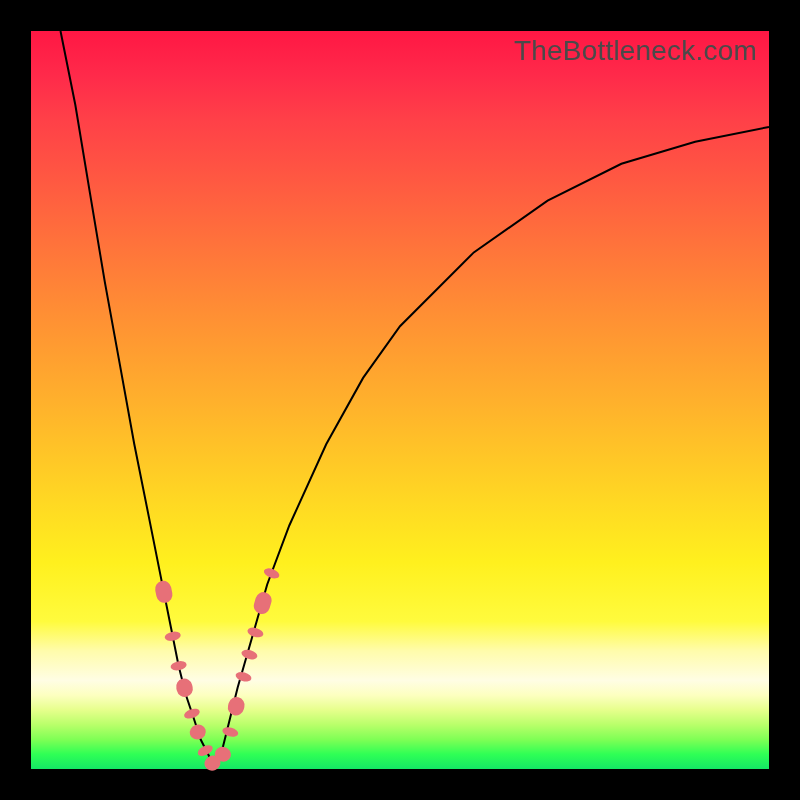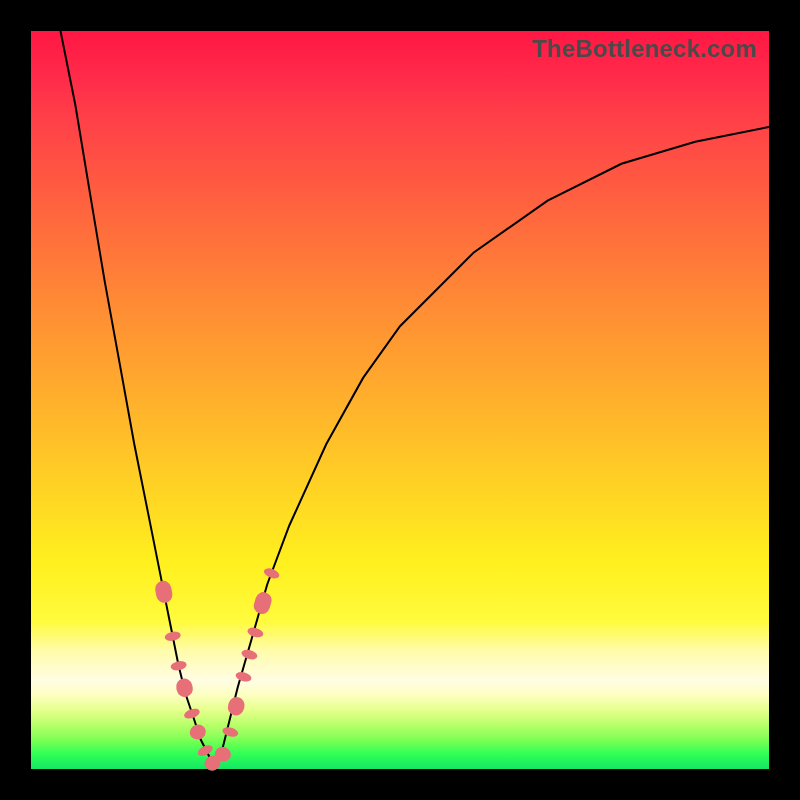--- a/index.html
+++ b/index.html
@@ -45,22 +45,22 @@
       #7fff55 96%,
       #2fff55 98%,
       #14e765 100%
     );
   }
   .watermark {
     position: absolute;
     top: 4px;
     right: 12px;
     color: #4a4a4a;
-    font-size: 24px;
-    font-weight: 700;
+    font-size: 28px;
+    font-weight: 400;
     letter-spacing: 0.2px;
     user-select: none;
   }
   svg.curves {
     position: absolute;
     left: 0;
     top: 0;
     width: 738px;
     height: 738px;
     overflow: visible;

